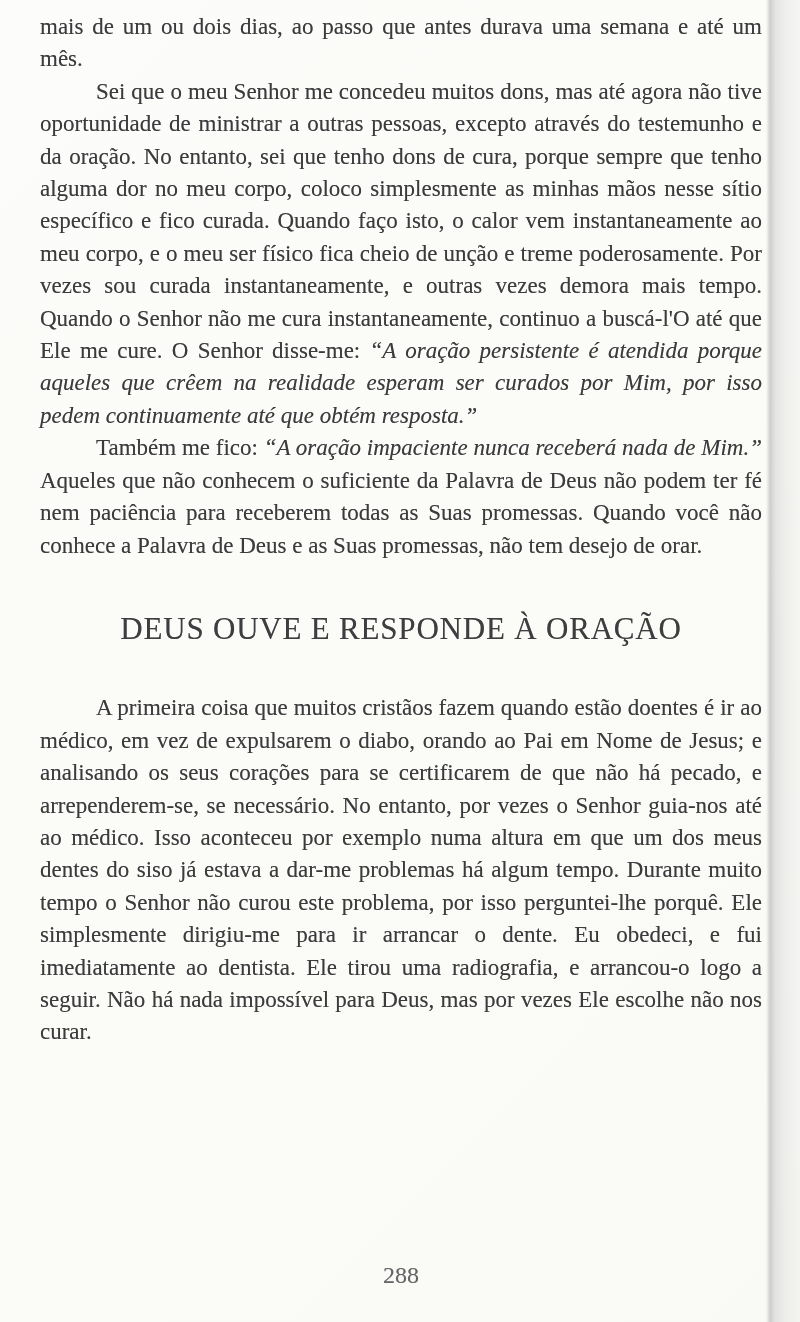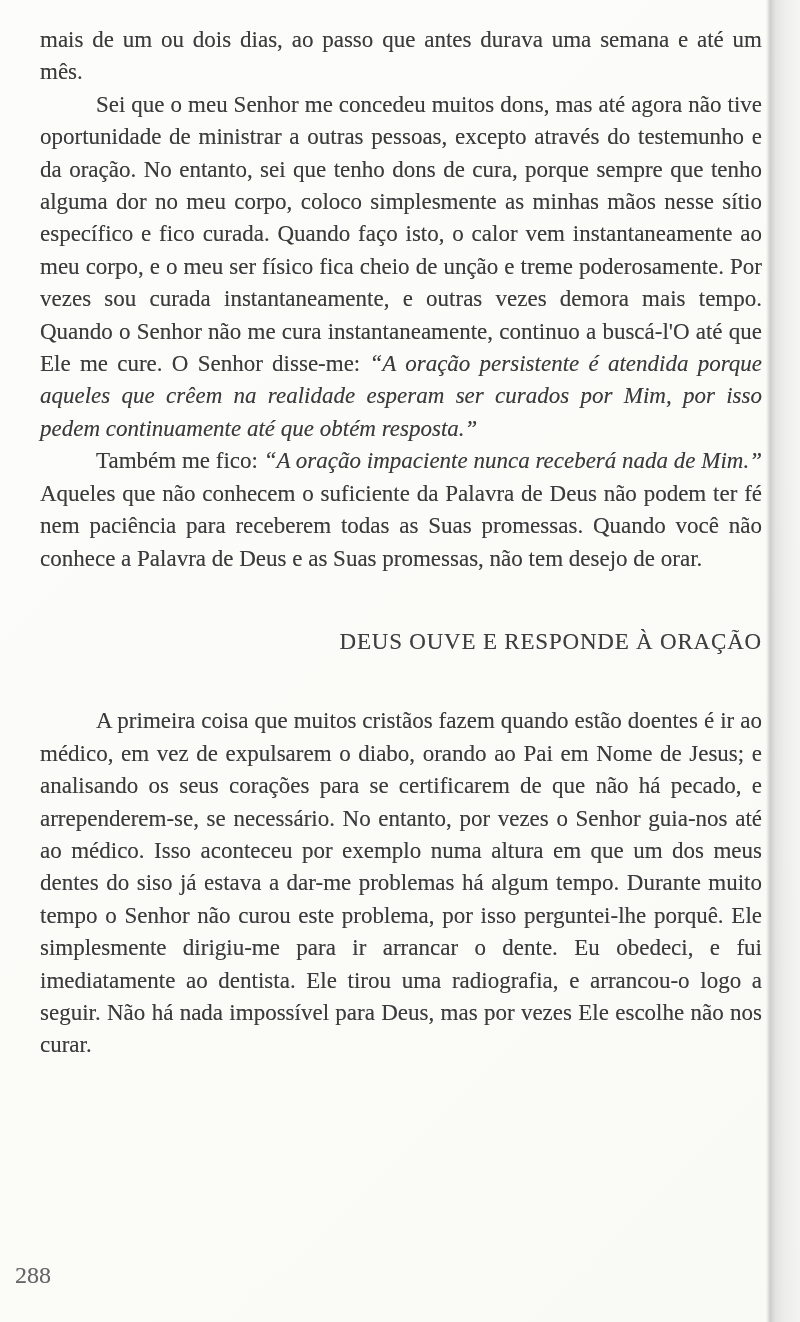--- a/index.html
+++ b/index.html
@@ -26,50 +26,51 @@
       rgba(185,185,185,0) 0%,
       rgba(170,170,170,0.55) 12%,
       rgba(190,190,190,0.38) 28%,
       rgba(205,205,205,0.28) 55%,
       rgba(220,220,220,0.18) 100%);
     pointer-events: none;
   }
   .text-block {
     position: absolute;
     left: 40px;
-    top: 24px;
+    top: 11px;
     width: 722px;
     color: #3b3b3d;
     font-size: 23px;
     line-height: 32.4px;
     text-align: justify;
     text-shadow: 0 0 0.6px rgba(59,59,61,0.45);
   }
   .para {
     margin: 0;
   }
   .para.indent {
     text-indent: 56px;
   }
   .quote-italic {
     font-style: italic;
   }
   .section-heading {
     margin: 51px 0 47px 0;
-    font-size: 23px;
+    font-size: 31px;
     font-weight: normal;
     letter-spacing: 0.8px;
-    text-align: right;
+    text-align: center;
     color: #3e3e40;
   }
   .page-number {
     position: absolute;
-    left: 15px;
+    left: 8px;
     top: 1262px;
     width: 786px;
+    text-align: center;
     font-size: 24px;
     color: #666668;
     text-shadow: 0 0 0.6px rgba(102,102,104,0.4);
   }
 </style>
 </head>
 <body>
 
 <div class="scan-page">
 

